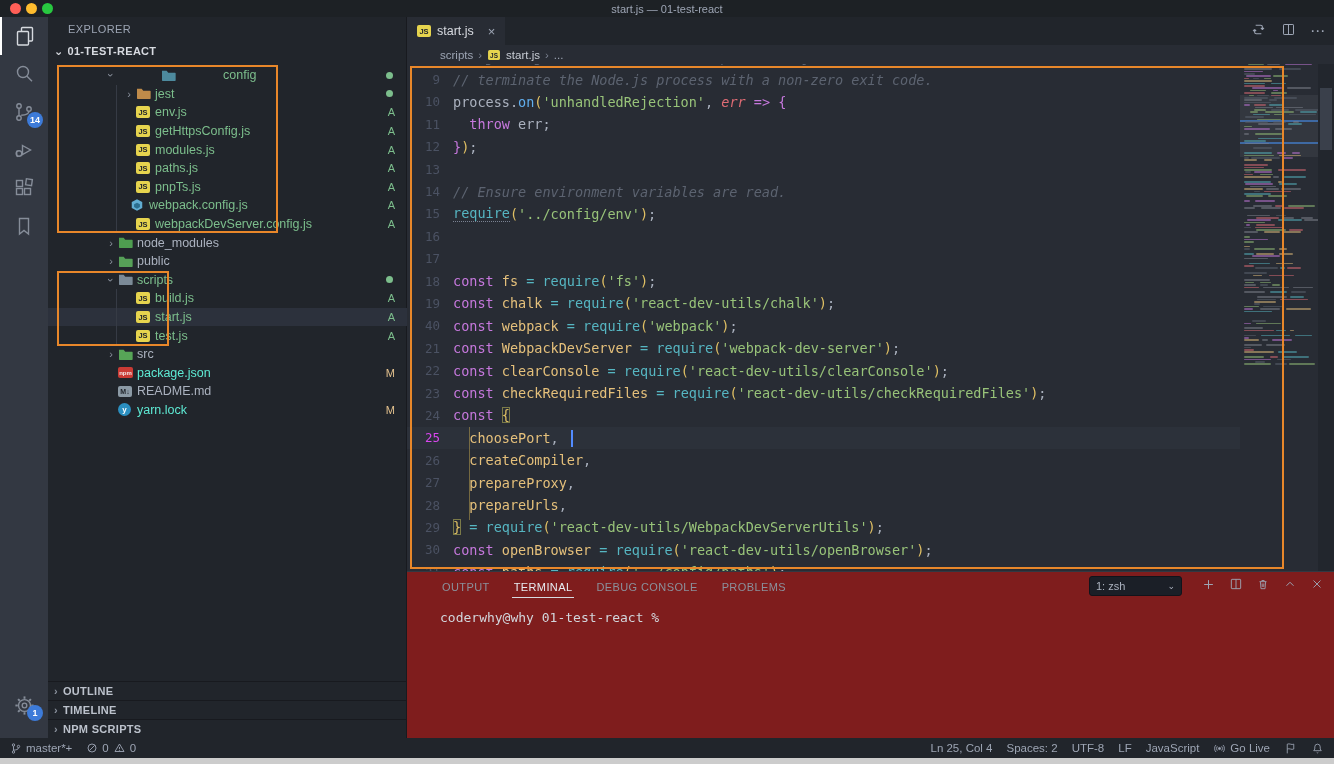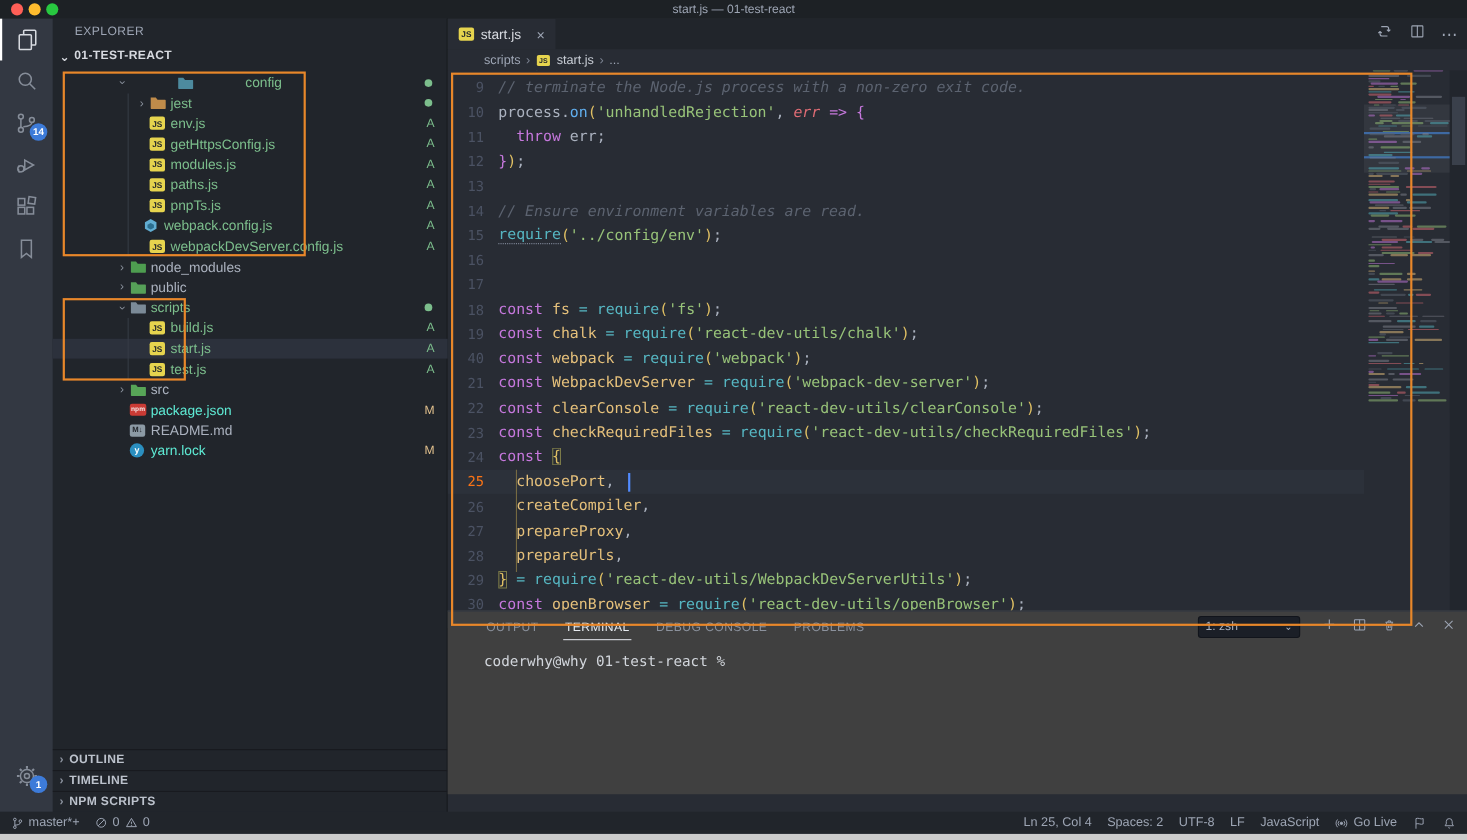--- a/index.html
+++ b/index.html
@@ -54,39 +54,39 @@
   .tab .close { color:#9da5b4; font-size:13px; margin-left:8px; }
   .editor-actions { position:absolute; right:8px; top:0; height:28px; display:flex; align-items:center; gap:14px; color:#9da5b4; }
   .code-wrap { position:absolute; left:0; top:29px; width:833px; }
   .breadcrumb { position:absolute; left:0; top:28px; width:927px; height:19px; background:#282c34; display:flex; align-items:center; gap:5px; padding-left:33px; font-size:11.5px; color:#9da5b4; z-index:5; }
   .breadcrumb .sep { color:#7a8190; }
   .breadcrumb .cur { color:#c8cdd5; }
   .breadcrumb .js-badge { transform:scale(.85); }
   .cline { position:relative; height:22.4px; display:flex; align-items:center; font-family:"DejaVu Sans Mono","Liberation Mono",monospace; font-size:13.5px; white-space:pre; }
   .cline.cur-line { background:#2c313a; }
   .cline .ln { width:46px; padding-right:13px; text-align:right; color:#4b5263; font-size:12.5px; flex:0 0 46px; }
-  .cline.cur-line .ln { color:#f97316; }
+  .cline.cur-line .ln { color:#d946ef; }
   .cm{color:#5c6370;font-style:italic} .kw{color:#c678dd} .fn{color:#61afef}
   .cy{color:#56b6c2} .st{color:#98c379} .va{color:#e5c07b} .rd{color:#e06c75;font-style:italic}
   .tx{color:#abb2bf} .pa{color:#e0c064}
   .bm{color:#e0c064; box-shadow:0 0 0 1px #7b7a48 inset; }
   .u{border-bottom:1px dotted #7a8292}
   .cursor { position:absolute; width:2px; height:17px; background:#528bff; z-index:4; }
   .bracket-guide { position:absolute; width:1px; background:rgba(210,180,80,.45); z-index:3; }
 
   
   .minimap { position:absolute; right:16px; top:28px; width:78px; height:330px; background:#282c34; }
   .mseg { position:absolute; height:1.7px; opacity:.5; border-radius:1px; }
   .mm-viewport { position:absolute; left:0; top:50px; width:78px; height:62px; background:rgba(255,255,255,.055); }
   .mm-mark { position:absolute; left:0; width:78px; height:2px; background:#3f6fae; opacity:.9; }
   .scrollstrip { position:absolute; right:0; top:28px; width:16px; height:526px; background:#22262d; }
   .scrollthumb { position:absolute; left:2px; top:43px; width:12px; height:62px; background:#454c59; opacity:.7; }
 
   
-  .panel { position:absolute; left:407px; top:555px; width:927px; height:167px; background:#404040; border-top:1px solid #323842; }
+  .panel { position:absolute; left:407px; top:571px; width:927px; height:167px; background:#7f1d1d; border-top:1px solid #323842; }
   .panel-tabs { position:absolute; left:33px; top:0; height:28px; display:flex; gap:20px; align-items:center; }
   .ptab { font-size:11px; letter-spacing:.4px; color:#8b919c; padding:6px 2px 4px; }
   .ptab.active { color:#e7ebf0; border-bottom:1px solid #d7dae0; }
   .panel-actions { position:absolute; right:10px; top:4px; display:flex; align-items:center; gap:13px; color:#9da5b4; }
   .shell-select { width:93px; height:20px; background:#1b1f27; border:1px solid #11141b; border-radius:3px; display:flex; align-items:center; justify-content:space-between; padding:0 6px; font-size:11px; color:#abb2bf; margin-right:6px; }
   .term-line { position:absolute; left:33px; top:38px; font-family:"DejaVu Sans Mono","Liberation Mono",monospace; font-size:13px; color:#d2d6dc; }
 
   
   .statusbar { position:absolute; left:0; top:738px; width:1334px; height:20px; background:#21252b; display:flex; align-items:center; justify-content:space-between; padding:0 10px; font-size:11.5px; color:#9da5b4; }
   .sb-left, .sb-right { display:flex; align-items:center; gap:14px; }

